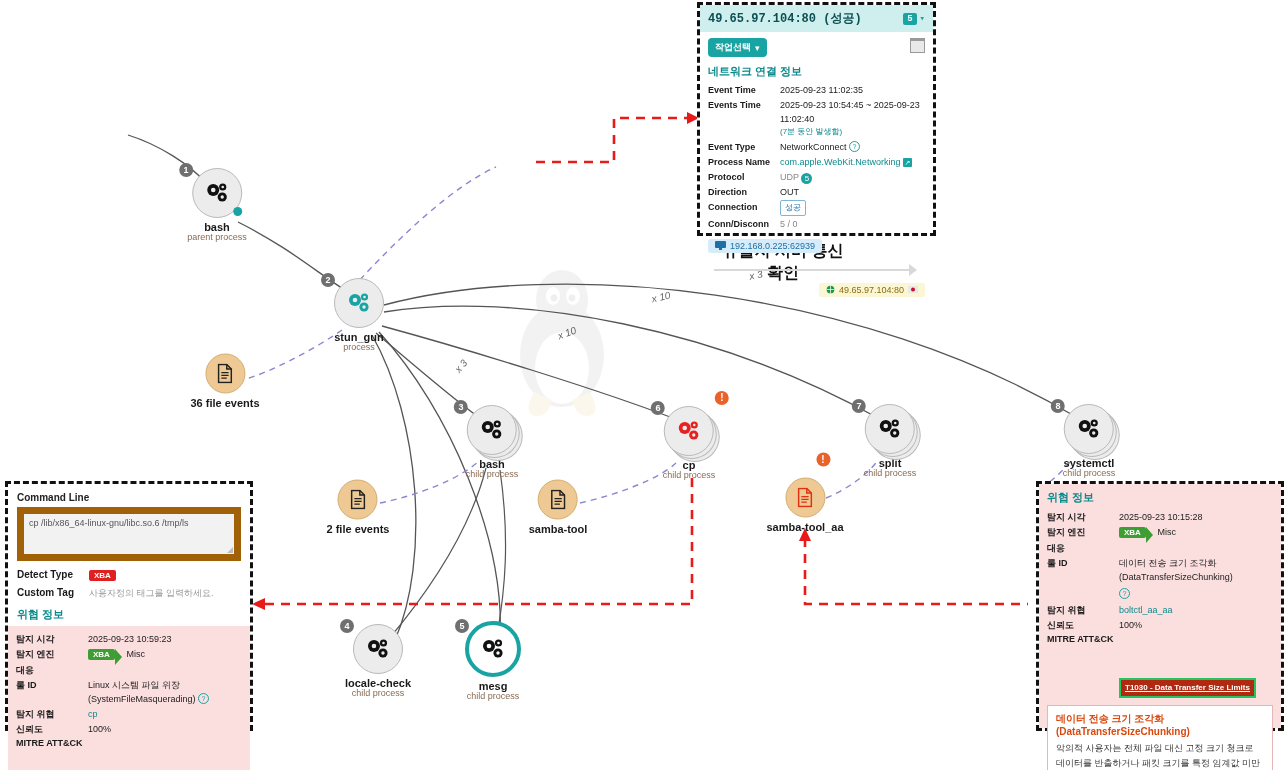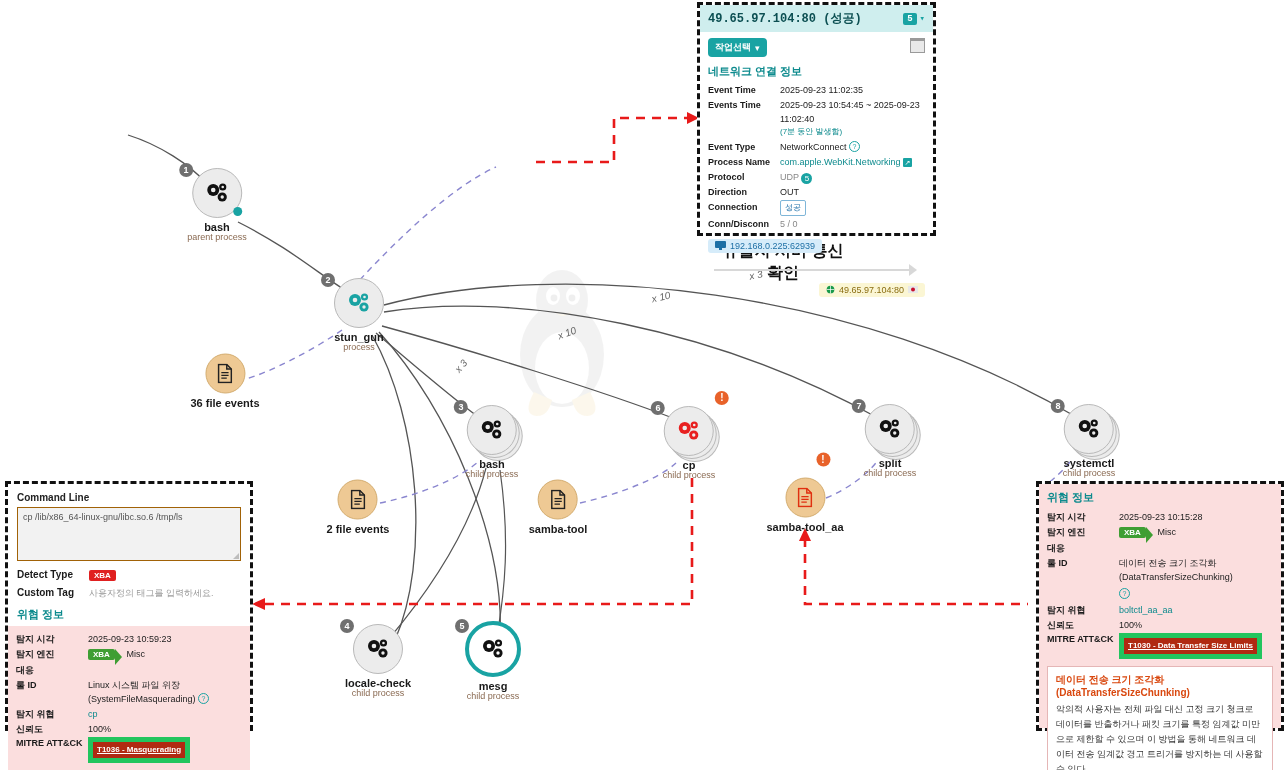--- a/index.html
+++ b/index.html
@@ -59,33 +59,33 @@
   .okbox{border:1px solid #7fb6d8;color:#1e6fa8;font-size:8px;padding:0 4px;display:inline-block;border-radius:2px;}
   .chip{background:#d6ecfa;color:#1d6fa5;font-size:9px;padding:2px 7px;border-radius:3px;display:inline-flex;
         align-items:center;gap:4px;justify-content:space-between;}
   .chip2{background:#fbf6d4;color:#8a6d10;font-size:9px;padding:2px 7px;border-radius:3px;display:inline-flex;
         align-items:center;gap:4px;}
   .flowline{height:18px;position:relative;margin:6px 0 2px;}
   .flowline:before{content:"";position:absolute;left:6px;right:16px;top:9px;height:2px;background:#d8d8d8;}
   .flowline:after{content:"";position:absolute;right:8px;top:4px;border-left:8px solid #d8d8d8;
         border-top:6px solid transparent;border-bottom:6px solid transparent;}
   .cmdlabel{font-size:10px;font-weight:bold;margin-bottom:4px;}
-  .cmdbox{background:#f2f2f2;border:1px solid #a16207;height:54px;font-size:9px;color:#555;padding:4px 5px;
+  .cmdbox{background:#f2f2f2;border:7px solid #a16207;height:54px;font-size:9px;color:#555;padding:4px 5px;
           box-sizing:border-box;position:relative;}
   .cmdbox:after{content:"";position:absolute;right:1px;bottom:1px;width:0;height:0;
           border-bottom:6px solid #bdbdbd;border-left:6px solid transparent;}
   .xba{background:#e02020;color:#fff;font-size:8px;font-weight:bold;padding:1px 5px;border-radius:2px;}
   .xbag{background:#3f9e33;color:#fff;font-size:8px;font-weight:bold;padding:1px 5px;border-radius:2px;
         position:relative;margin-right:9px;}
   .xbag:after{content:"";position:absolute;right:-7px;top:0;border-left:7px solid #3f9e33;
         border-top:8px solid transparent;border-bottom:8px solid transparent;}
   .threatbox{background:#fbdede;padding:6px 8px 8px;margin-top:5px;}
   .tsect{font-size:11px;font-weight:bold;color:#0c8a8d;margin-bottom:5px;}
-  .mitre{background:#b02a12;color:#fff;font-size:8px;font-weight:bold;padding:1px 4px;border:5px solid #22c55e;
-         text-decoration:underline;display:inline-block;}
+  .mitre{background:#b02a12;color:#fff;font-size:8px;font-weight:bold;padding:1px 4px;border:2px solid #22c55e;
+         text-decoration:underline;display:inline-block;margin-top:45px;}
   .descbox{background:#fff;border:1px solid #e5b6b6;margin-top:7px;padding:6px 8px;}
   .desctitle{font-size:10px;font-weight:bold;color:#d9480f;margin-bottom:4px;}
   .desctext{font-size:9px;line-height:15px;color:#333;}
   .ph{color:#9a9a9a;}
 </style>
 </head>
 <body>
 
 <div class="stage">
 

